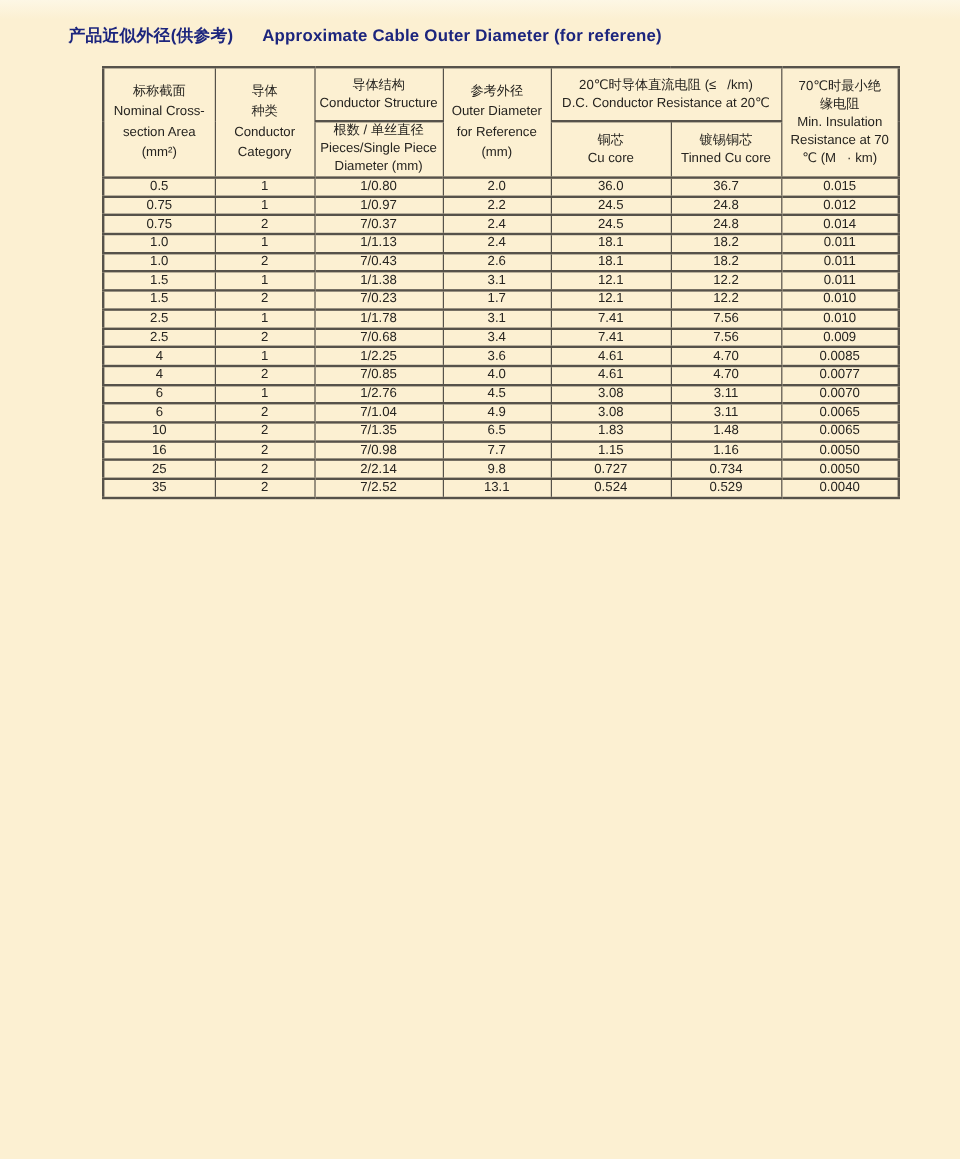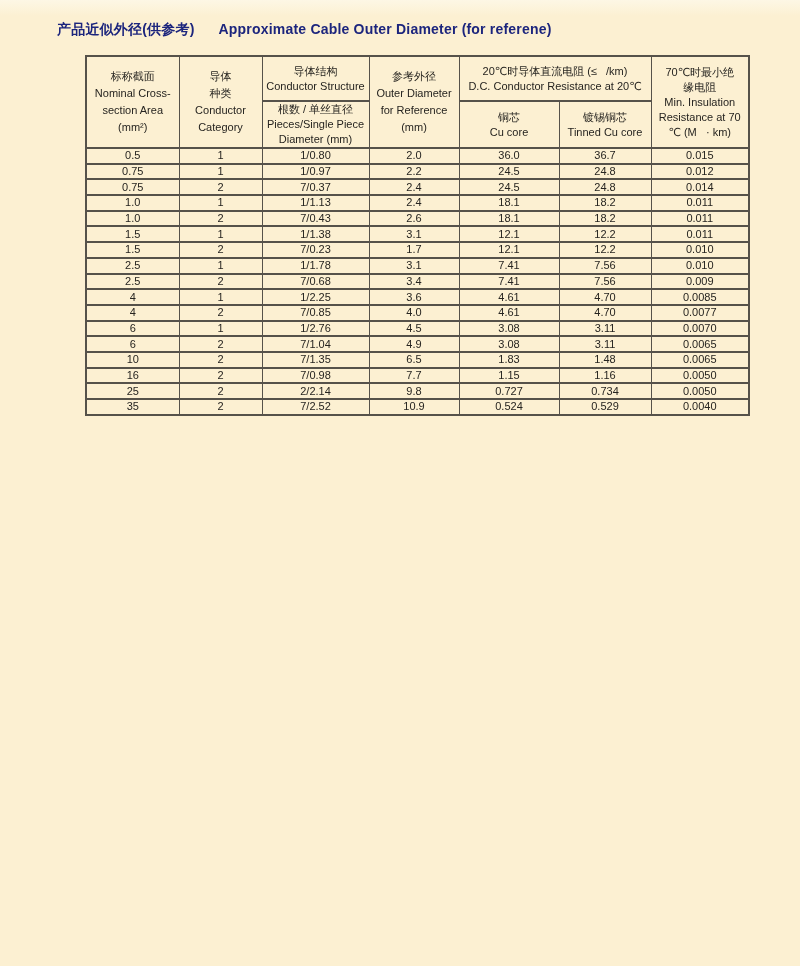--- a/index.html
+++ b/index.html
@@ -266,21 +266,21 @@
           <td>2/2.14</td>
           <td>9.8</td>
           <td>0.727</td>
           <td>0.734</td>
           <td>0.0050</td>
         </tr>
         <tr>
           <td>35</td>
           <td>2</td>
           <td>7/2.52</td>
-          <td>10.9</td>
+          <td>13.1</td>
           <td>0.524</td>
           <td>0.529</td>
           <td>0.0040</td>
         </tr>
       </tbody>
   </table>
 
 </div>
 
 </body></html>

